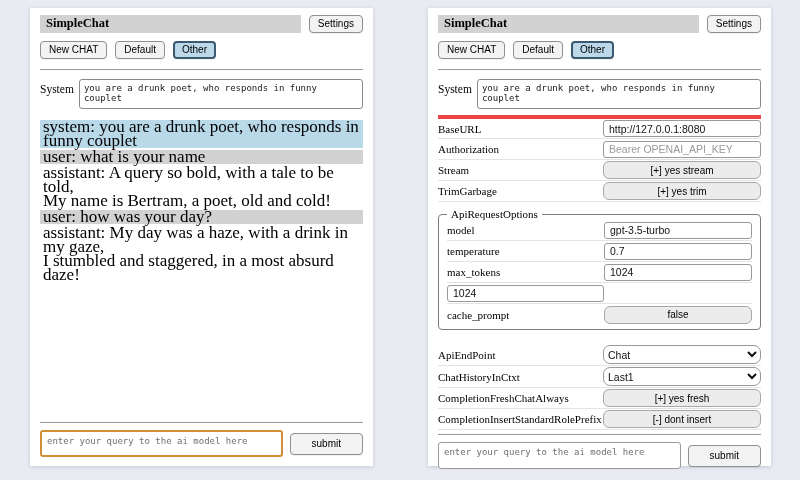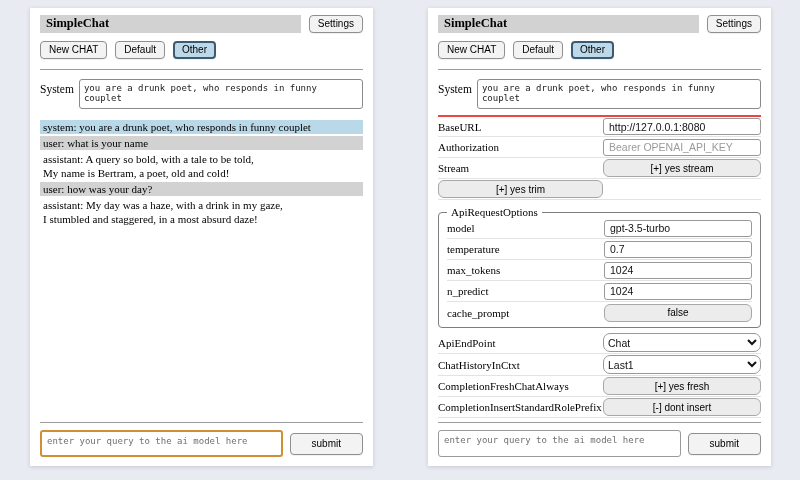--- a/index.html
+++ b/index.html
@@ -40,21 +40,21 @@
   .system-row label { font-size: 11.5px; padding-top: 4px; color: #000; }
   .system-row textarea {
     flex: 1; height: 30px; resize: none;
     font-family: "DejaVu Sans Mono", monospace; font-size: 9px;
     color: #222; border: 1px solid #8a8a8a; border-radius: 3px; padding: 3px 4px;
     outline: none;
   }
   
   .messages { flex: 1; margin-top: 7px; overflow: hidden; }
   .msg {
-    font-size: 11px; line-height: 14px;
+    font-size: 17px; line-height: 14px;
     padding: 0 3px; margin-bottom: 2px;
     white-space: pre-line; color: #000;
   }
   .msg-system { background: #b9d8e8; }
   .msg-user { background: #d2d2d2; }
   .msg-assistant { background: #ffffff; }
   
   .qrow { display: flex; gap: 7px; align-items: center; margin-top: 3px; border-radius: 13px; }
   .query {
     flex: 1; height: 27px; resize: none;
@@ -65,41 +65,41 @@
   .query::placeholder { color: #6f6f6f; }
   .query.focused { border: 2px solid #cf8f35; }
   .submit { padding: 4px 21px; }
   
   .settings { margin-top: 2px; }
   .srow {
     display: grid; grid-template-columns: 1fr 158px;
     align-items: center; min-height: 21px; padding: 1px 0;
     border-bottom: 1px solid #e3e3e3;
   }
-  .settings > .srow:first-child { border-top: 2px solid #ef4444; }
+  .settings > .srow:first-child { border-top: 4px solid #ef4444; }
   .slabel { font-size: 11px; color: #000; white-space: nowrap; overflow: hidden; }
   .sinput {
     width: 100%; font-family: "Liberation Sans", sans-serif; font-size: 10.5px;
     border: 1px solid #999; border-radius: 3px; padding: 1px 5px; height: 17px;
     color: #111; outline: none;
   }
   .sinput::placeholder { color: #9a9a9a; }
   .wbtn {
     width: 100%; font-family: "Liberation Sans", sans-serif; font-size: 10px;
     background: #ececec; border: 1px solid #a8a8a8; border-radius: 6px;
     height: 18px; padding: 0; color: #000; cursor: pointer;
   }
   .sselect {
     width: 100%; font-family: "Liberation Sans", sans-serif; font-size: 10.5px;
     height: 19px; border: 1px solid #999; border-radius: 7px; background: #fff;
     color: #111; outline: none;
   }
   fieldset.opts {
     border: 1px solid #7d7d7d; border-radius: 4px;
-    margin: 6px 0 4px; padding: 0 8px 4px;
+    margin: 6px 0 14px; padding: 0 8px 4px;
   }
   fieldset.opts legend { font-size: 11px; padding: 0 4px; }
   fieldset.opts .srow { grid-template-columns: 1fr 148px; }
   fieldset.opts .srow:last-child { border-bottom: none; }
   .spacer { flex: 1; }
 </style>
 </head>
 <body>
 
 <div class="stage">
@@ -158,39 +158,39 @@
       </div>
       <div class="srow">
         <span class="slabel">Authorization</span>
         <input class="sinput" placeholder="Bearer OPENAI_API_KEY" style="">
       </div>
       <div class="srow">
         <span class="slabel">Stream</span>
         <button class="wbtn">[+] yes stream</button>
       </div>
       <div class="srow">
+        <span class="slabel">TrimGarbage</span>
         <button class="wbtn">[+] yes trim</button>
       </div>
 
       <fieldset class="opts">
         <legend>ApiRequestOptions</legend>
         <div class="srow">
           <span class="slabel">model</span>
           <input class="sinput" value="gpt-3.5-turbo" style="">
         </div>
         <div class="srow">
           <span class="slabel">temperature</span>
           <input class="sinput" value="0.7" style="">
         </div>
         <div class="srow">
           <span class="slabel">max_tokens</span>
           <input class="sinput" value="1024" style="">
         </div>
         <div class="srow">
-          <span class="slabel">n_predict</span>
           <input class="sinput" value="1024" style="">
         </div>
         <div class="srow">
           <span class="slabel">cache_prompt</span>
           <button class="wbtn">false</button>
         </div>
       </fieldset>
 
       <div class="srow">
         <span class="slabel">ApiEndPoint</span>

